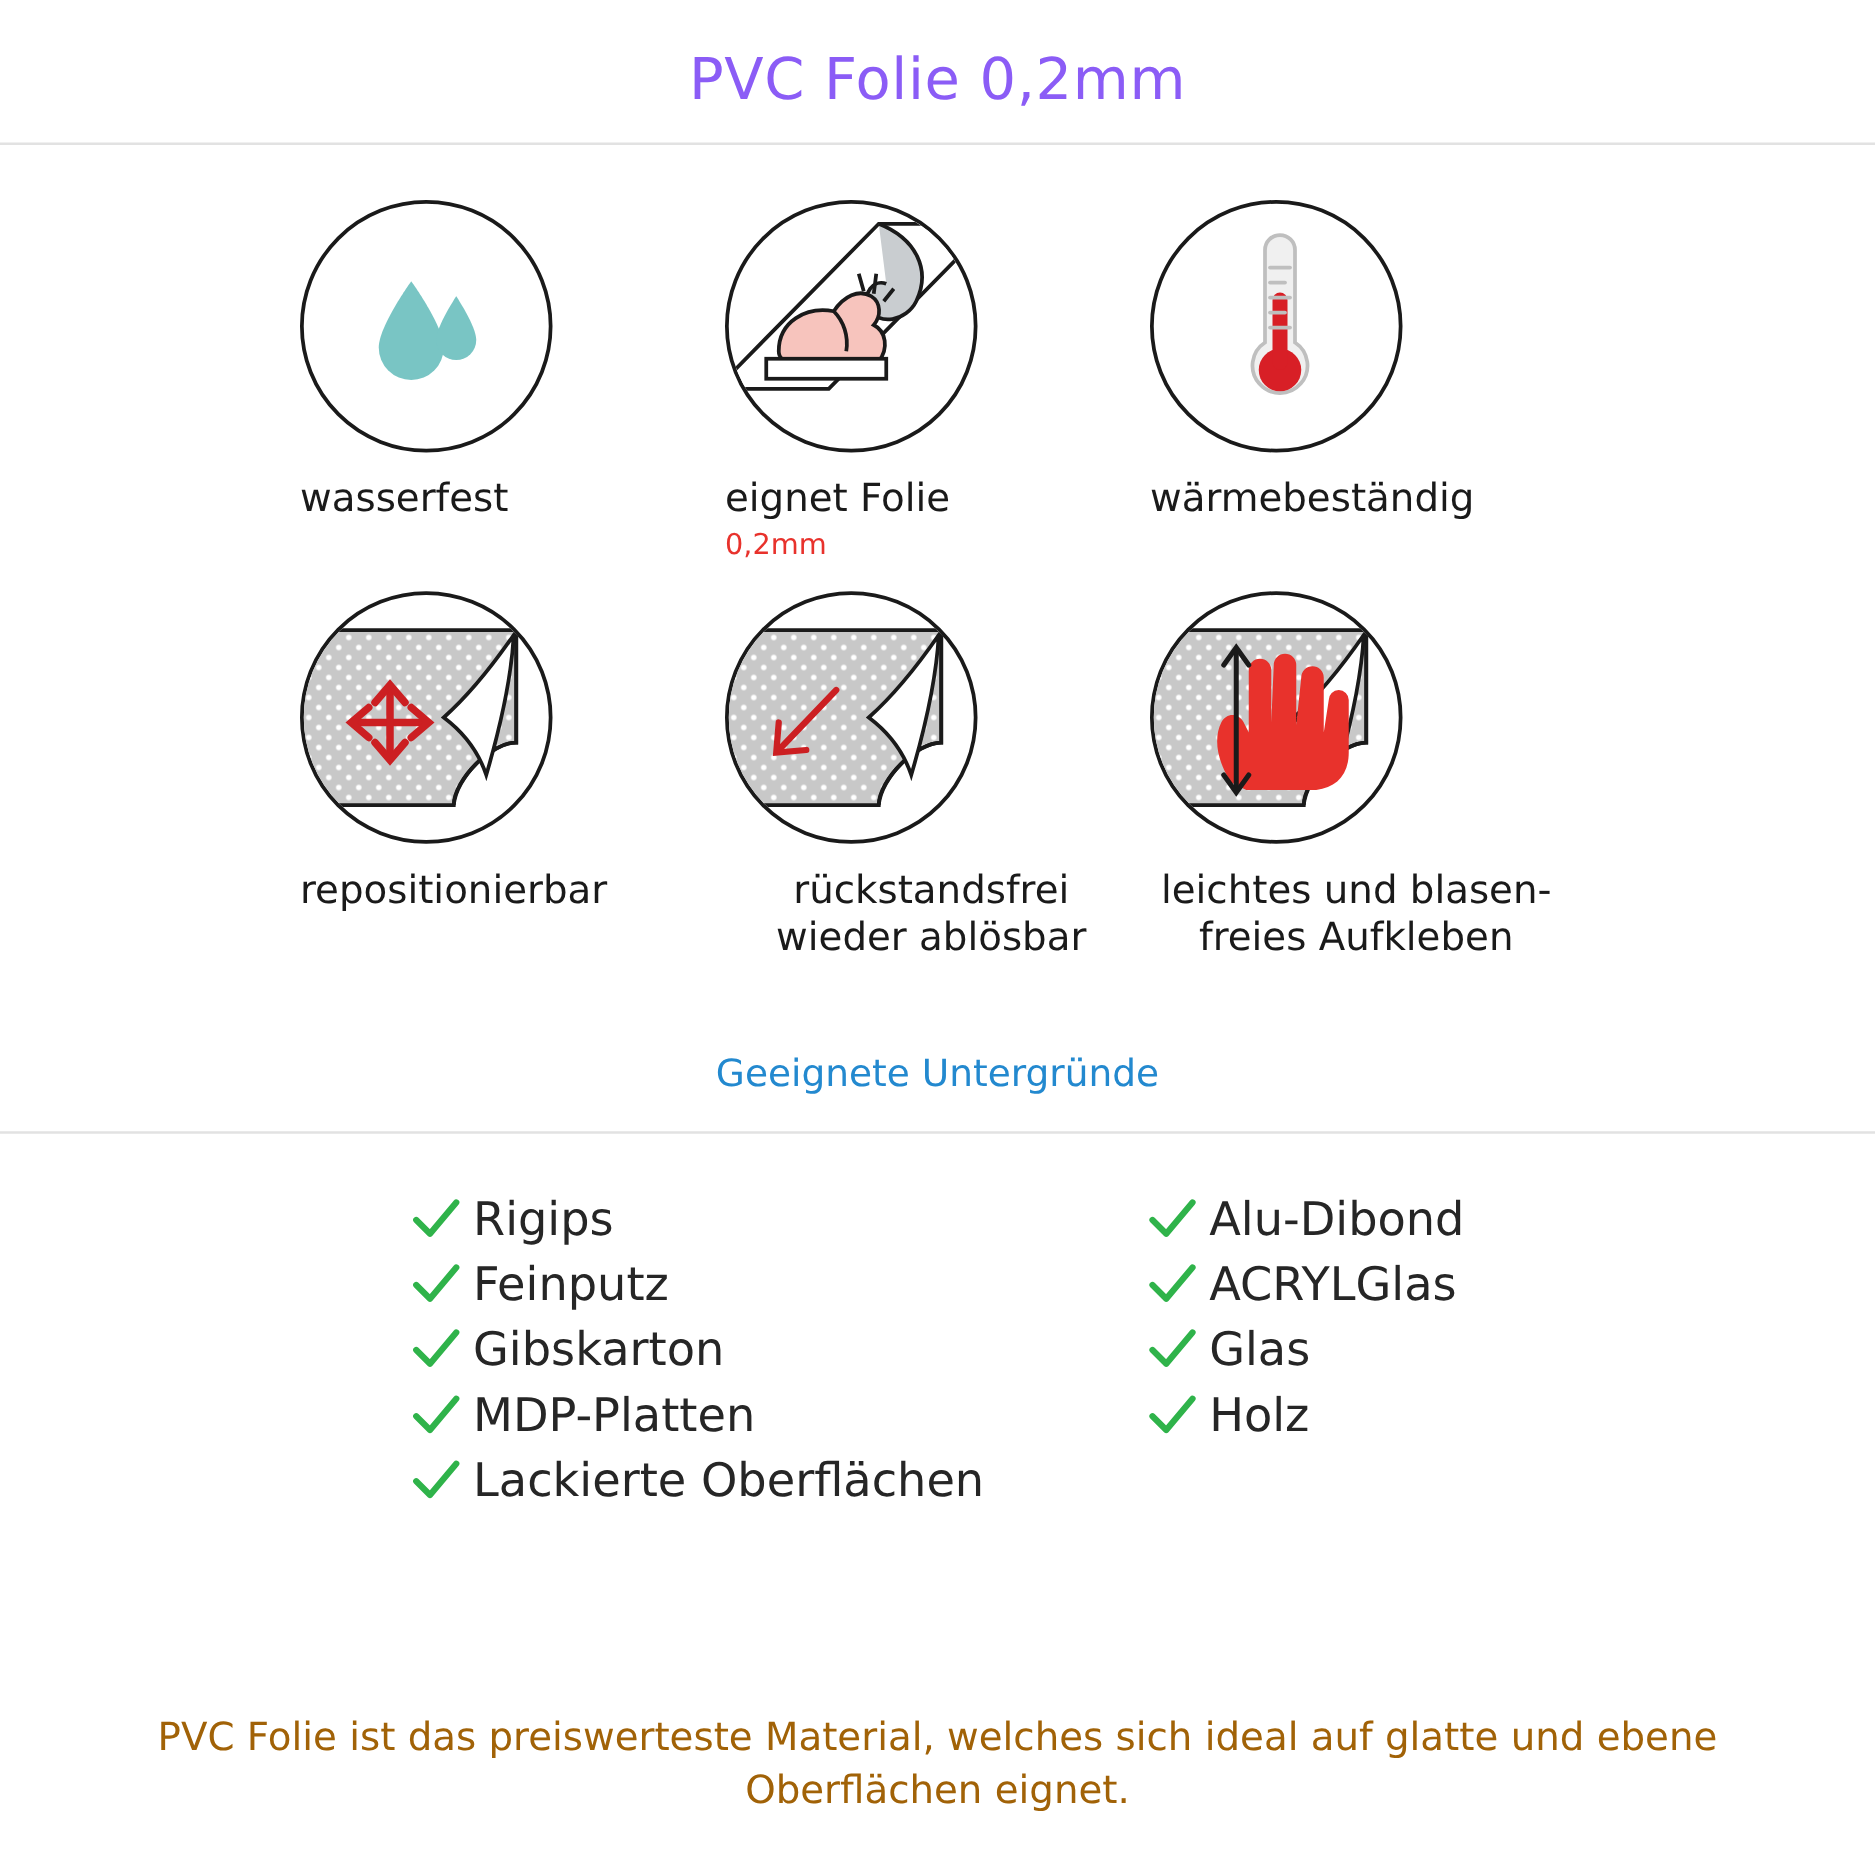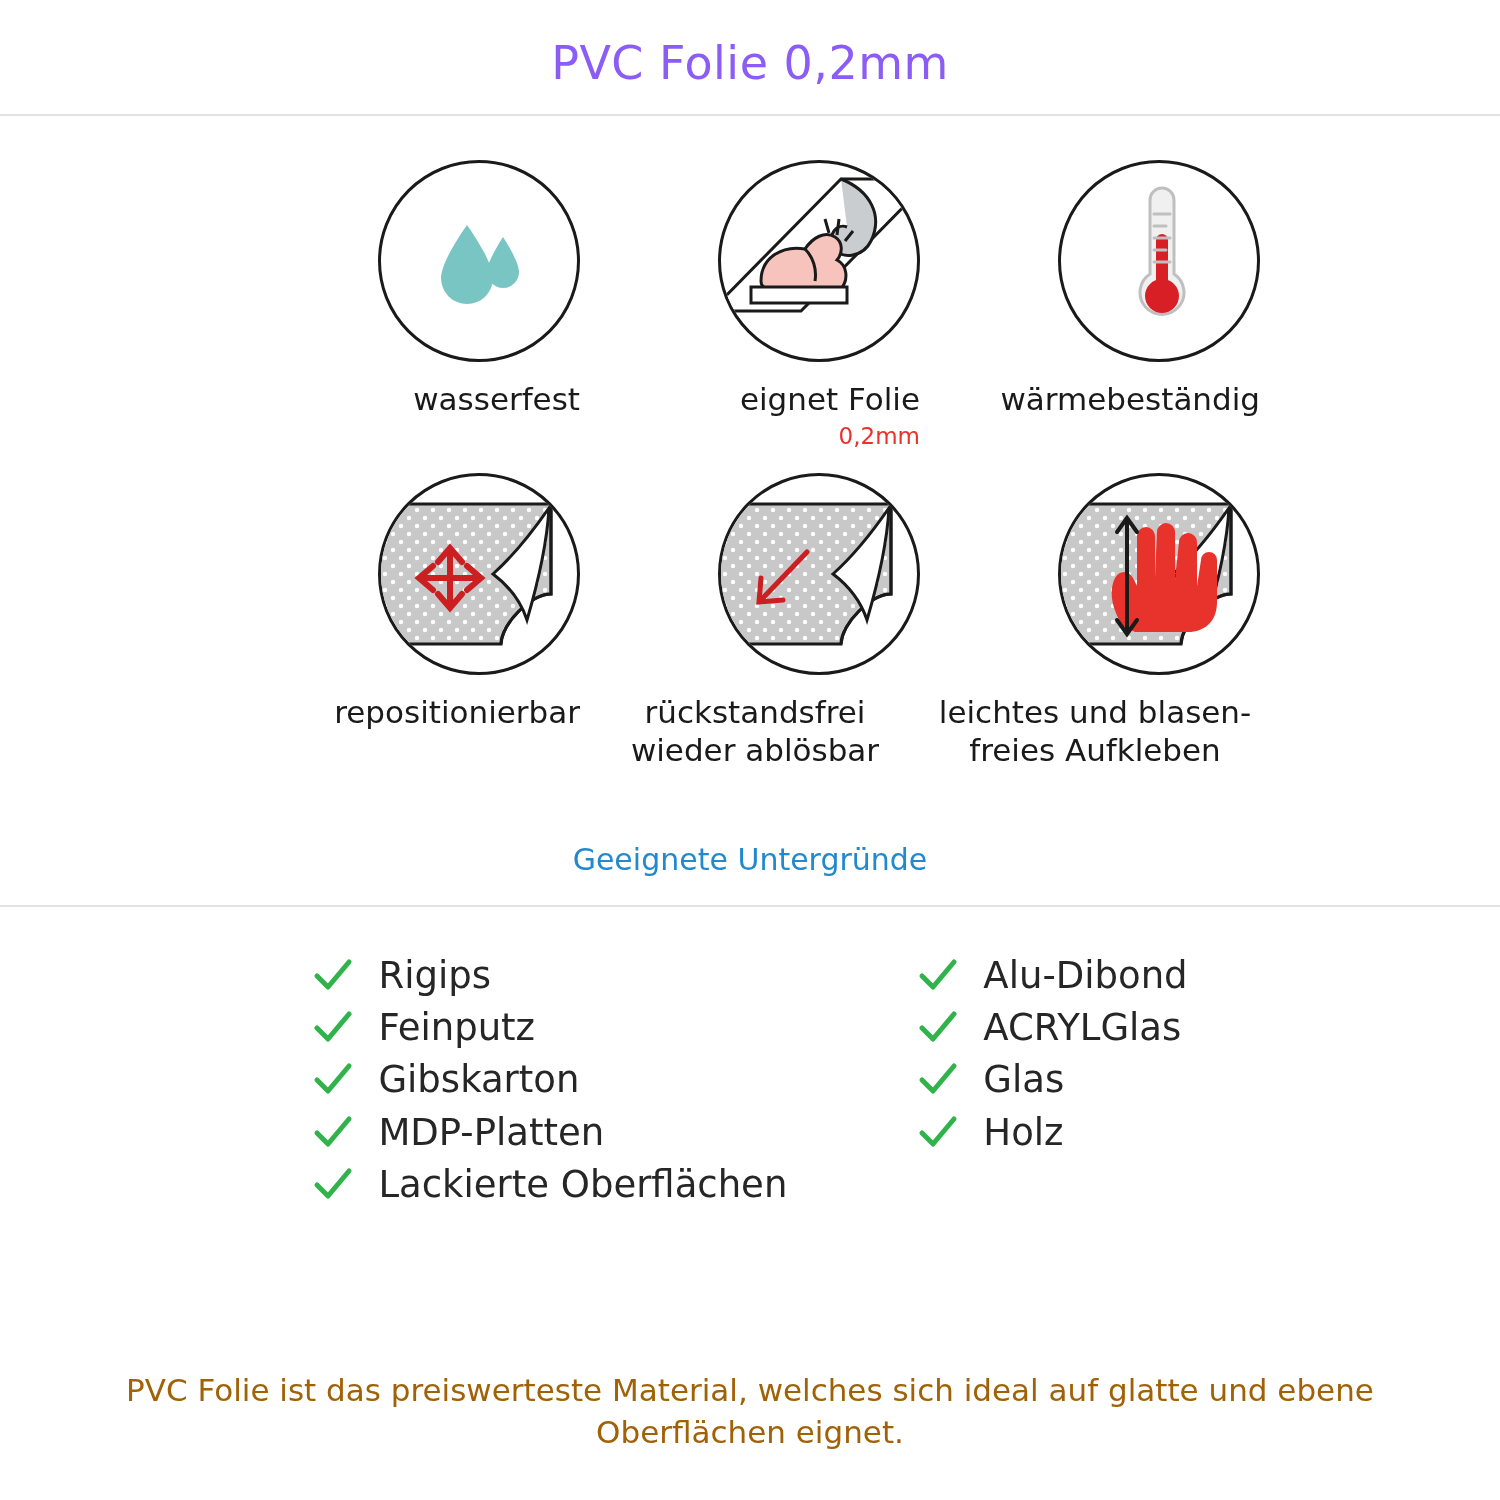--- a/index.html
+++ b/index.html
@@ -41,21 +41,21 @@
     justify-content: center;
     align-items: flex-start;
   }
   .row-1 .feature { width: 340px; }
   .row-2 { margin-top: 22px; }
   .row-2 .feature { width: 340px; }
 
   .feature {
     display: flex;
     flex-direction: column;
-    align-items: flex-end;
+    align-items: flex-start;
   }
   .circle {
     width: 196px;
     height: 196px;
     border: 3px solid #1a1a1a;
     border-radius: 50%;
     position: relative;
     overflow: hidden;
     background: #fff;
     display: flex;
@@ -94,21 +94,21 @@
     gap: 130px;
   }
   .check-col {
     display: flex;
     flex-direction: column;
     gap: 6px;
   }
   .check-item {
     display: flex;
     align-items: center;
-    gap: 24px;
+    gap: 8px;
     font-size: 37px;
     color: #262626;
     line-height: 1.25;
   }
   .check-icon {
     flex: 0 0 auto;
     width: 42px;
     height: 42px;
     display: block;
   }

